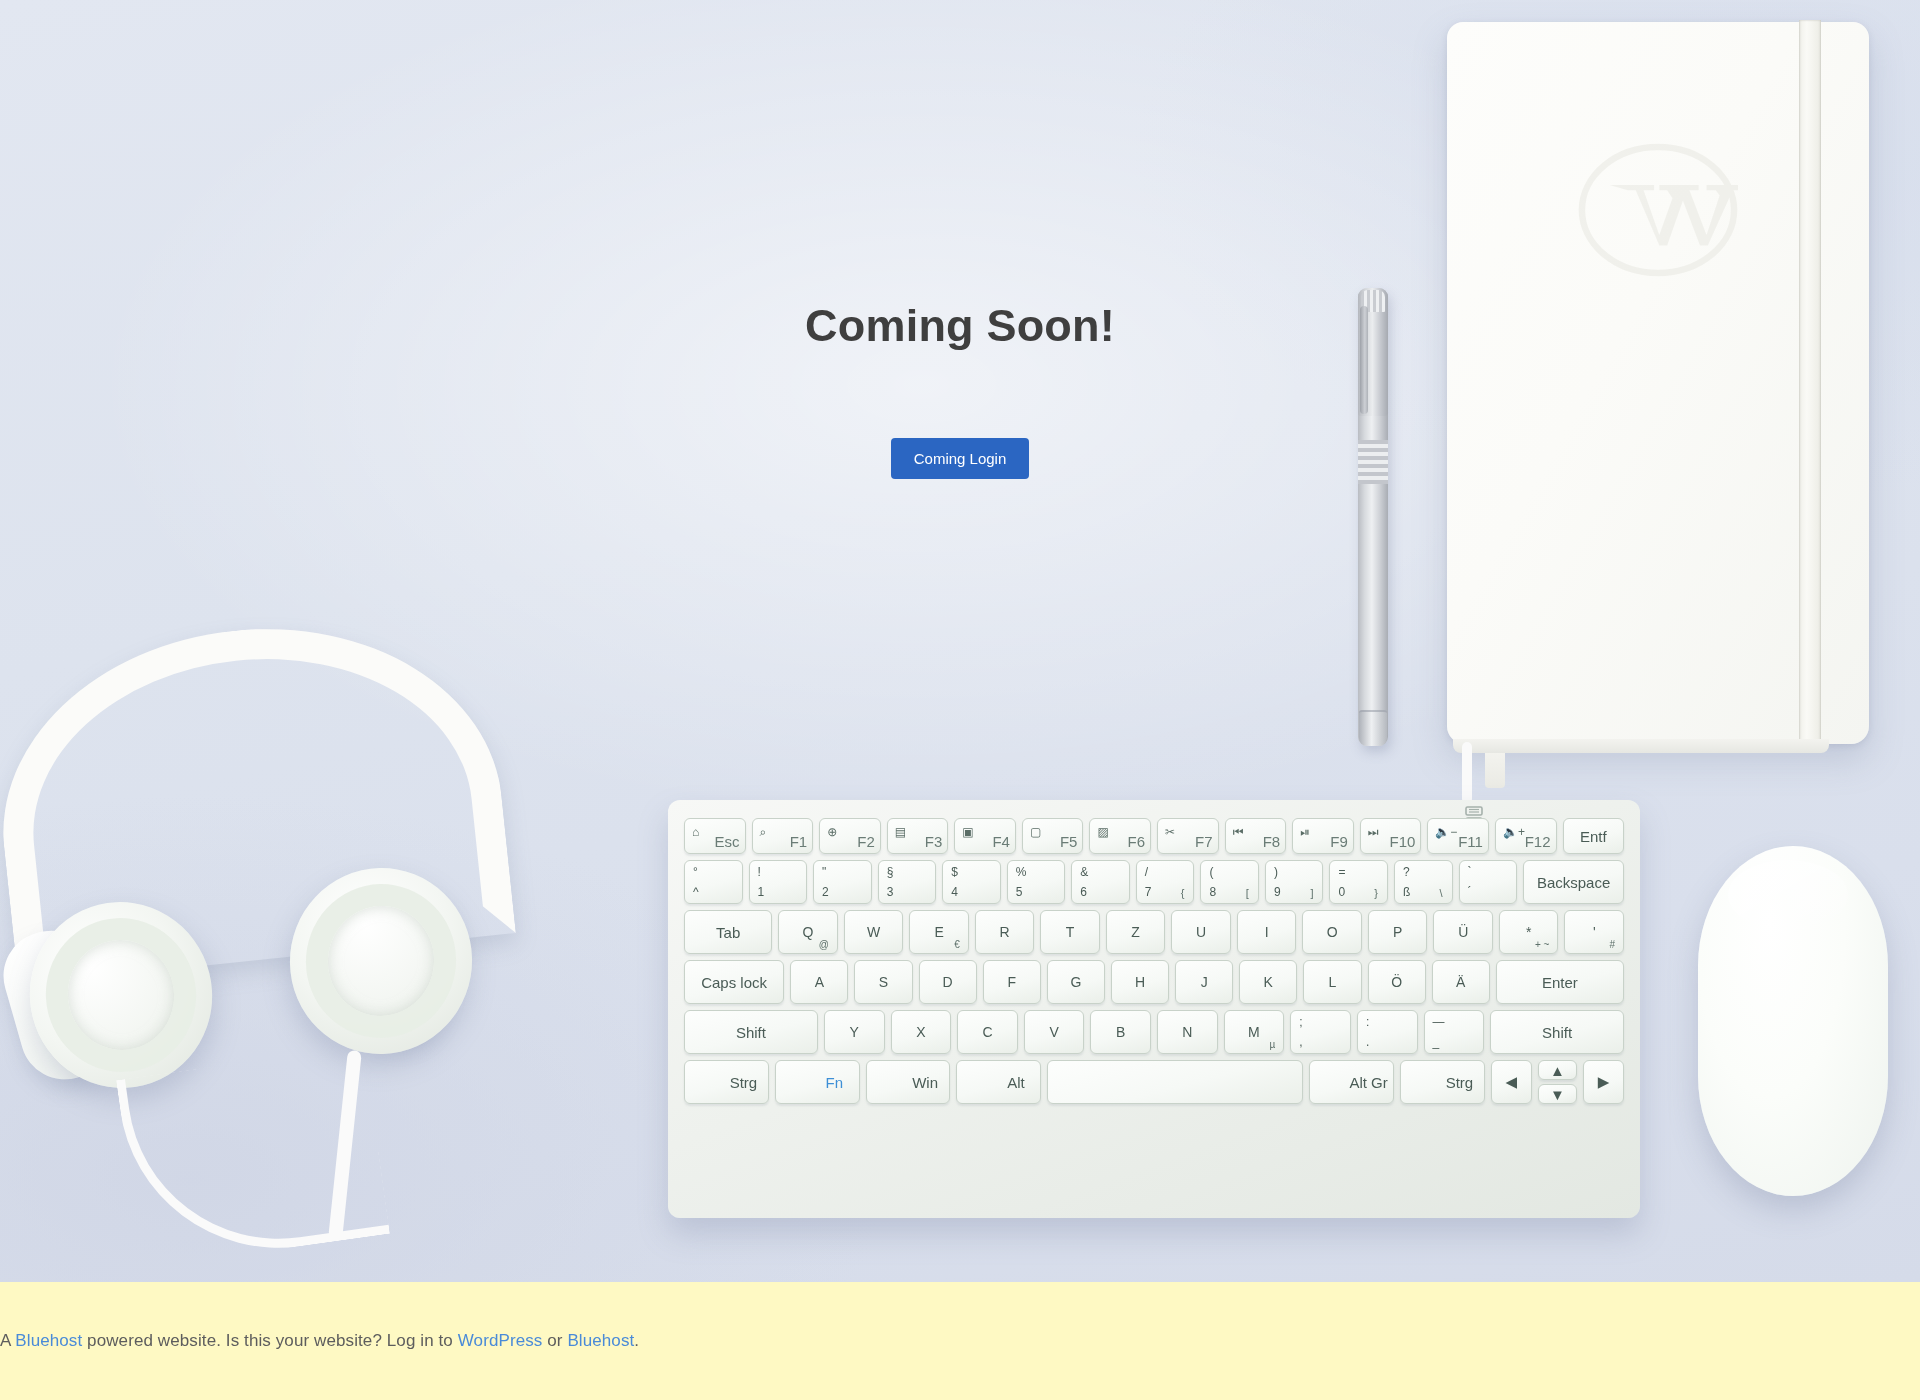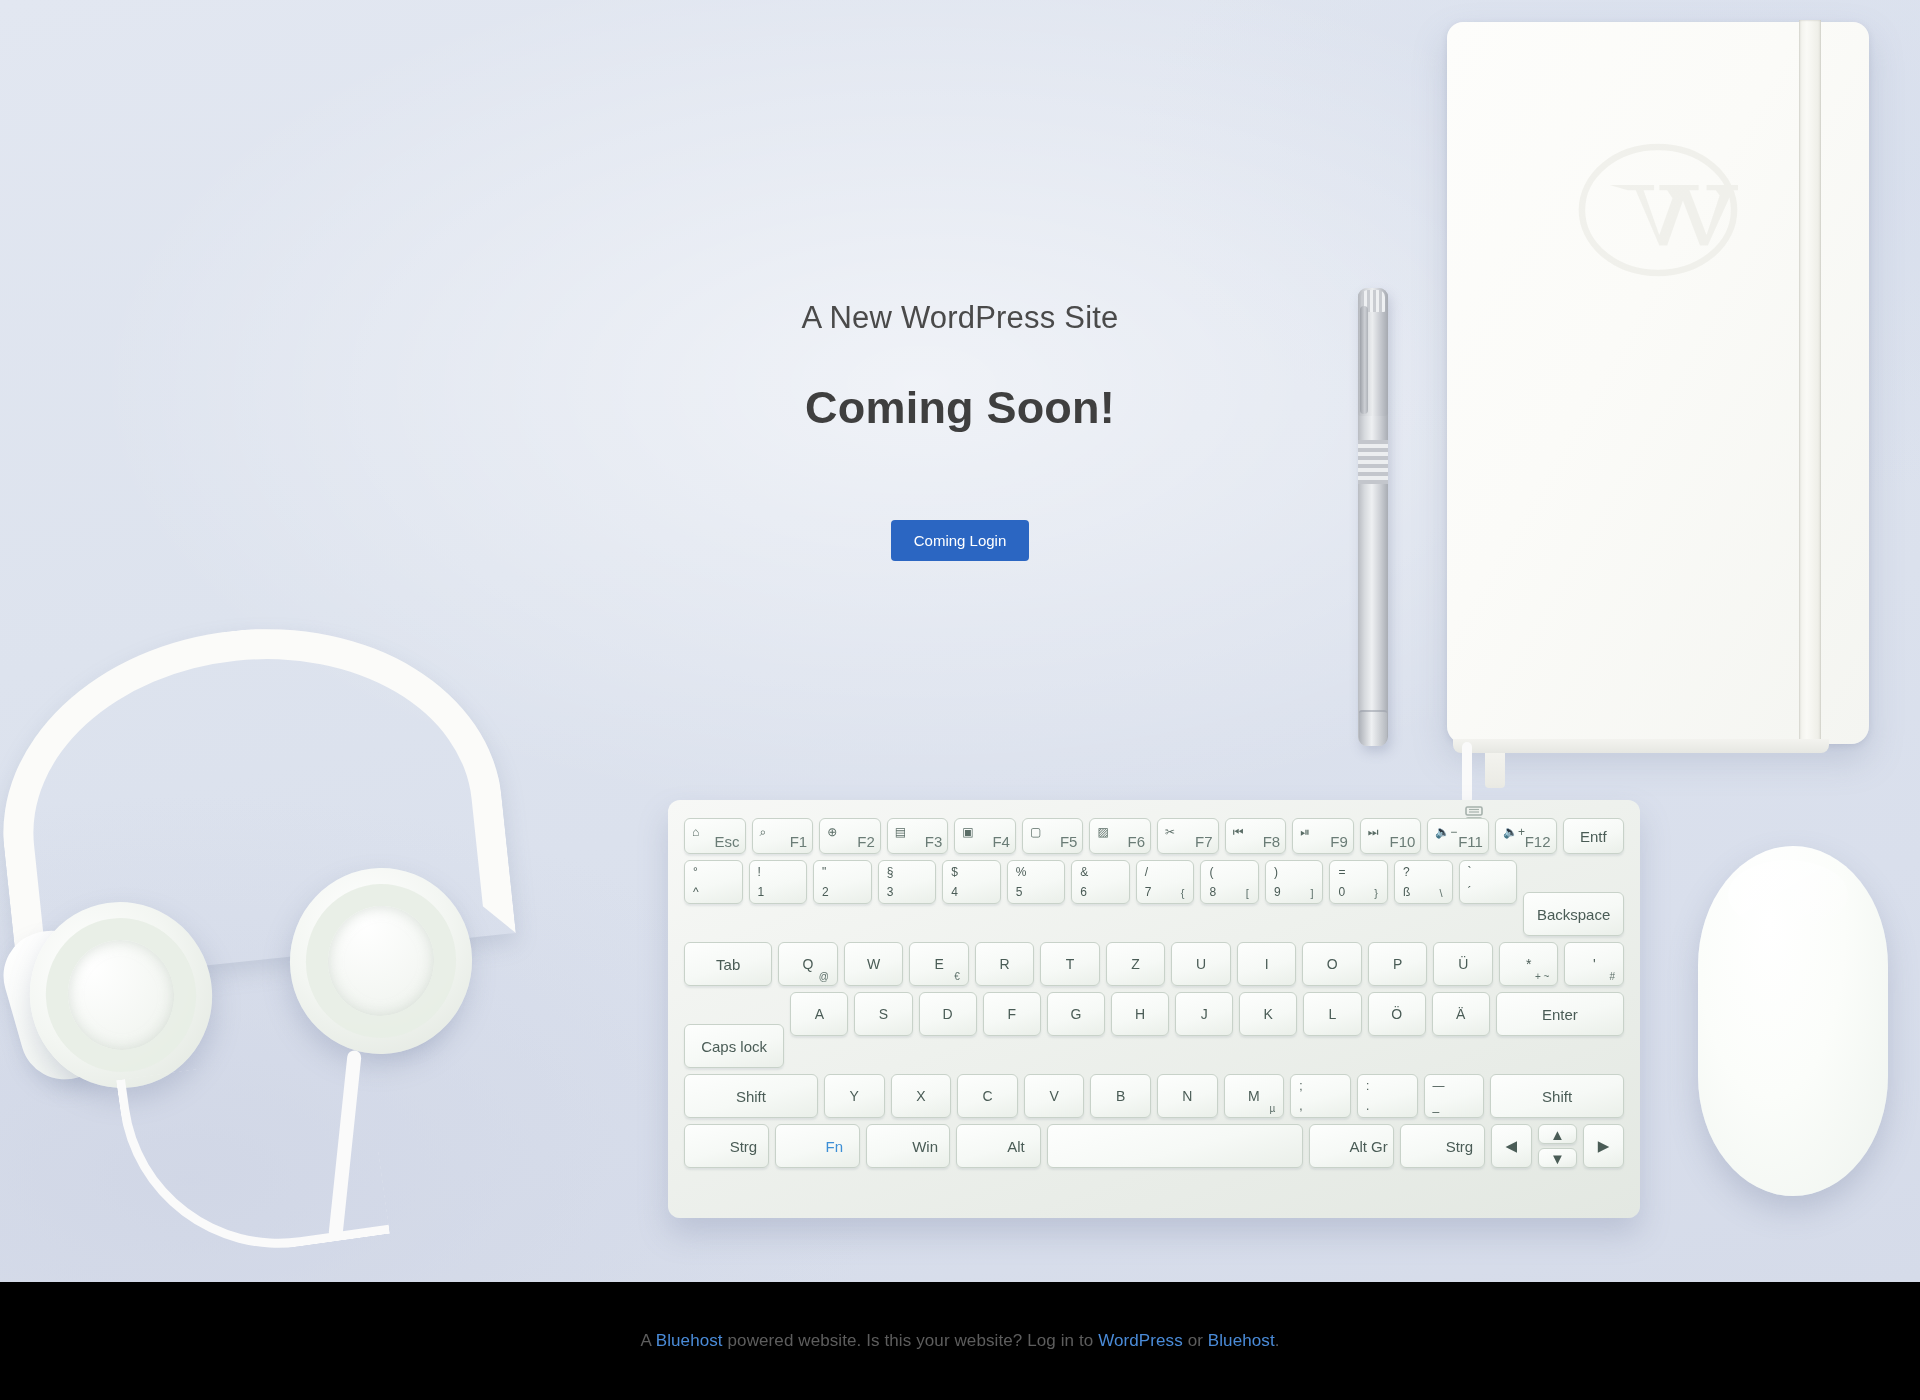--- a/index.html
+++ b/index.html
@@ -193,21 +193,21 @@
   .key.num { font-size: 12px; }
   .key .n-top { position: absolute; left: 8px; top: 4px; font-size: 12px; }
   .key .n-bot { position: absolute; left: 8px; bottom: 4px; font-size: 12px; }
   .key .n-bot2 { position: absolute; right: 9px; bottom: 4px; font-size: 11px; color: #5d706a; }
   .key .alpha { font-size: 14px; }
   .key .sub { position: absolute; right: 8px; bottom: 3px; font-size: 10px; color: #5d706a; }
   .key .wlabel { font-size: 15px; }
   .key.blue { color: #3d8fd6; }
   .key.wide-125 { flex: 1.25 1 0; padding-left: 34px; }
   .key.wide-15  { flex: 1.5 1 0; }
-  .key.wide-175 { flex: 1.75 1 0; margin-top: 32px; }
+  .key.wide-175 { flex: 1.75 1 0; }
   .key.wide-225 { flex: 2.25 1 0; }
   .key.wide-65  { flex: 6.5 1 0; }
   .arrow-stack { display: flex; flex-direction: column; gap: 4px; flex: 1 1 0; }
   .arrow-stack .key { height: 20px; }
 
   
   .mouse {
     position: absolute;
     left: 1698px; top: 846px;
     width: 190px; height: 350px;
@@ -253,24 +253,23 @@
     border-radius: 4px;
     cursor: pointer;
     font-family: "Liberation Sans", sans-serif;
   }
 
   
   .footer {
     position: absolute;
     left: 0; top: 1282px;
     width: 1920px; height: 118px;
-    background: #000000;
+    background: #fef9c3;
     display: flex;
     align-items: center;
-    justify-content: center;
   }
   .footer-text {
     font-size: 17px;
     color: #5d5d5d;
     letter-spacing: .1px;
   }
   .footer-text a {
     color: #4a8bd8;
     text-decoration: none;
   }
@@ -610,21 +609,20 @@
       </div>
       <div class="key">
         <span class="wlabel">▶</span>
       </div>
     </div>
   </div>
 
   <div class="mouse"></div>
 
   <div class="content">
-    <div class="site-title">A New WordPress Site</div>
     <div class="coming-soon">Coming Soon!</div>
     <button class="admin-login">Coming Login</button>
   </div>
 </div>
 
 <div class="footer">
   <div class="footer-text">
     <span>A </span><a href="#">Bluehost</a><span> powered website. Is this your website? Log in to </span><a href="#">WordPress</a><span> or </span><a href="#">Bluehost</a><span>.</span>
   </div>
 </div>

